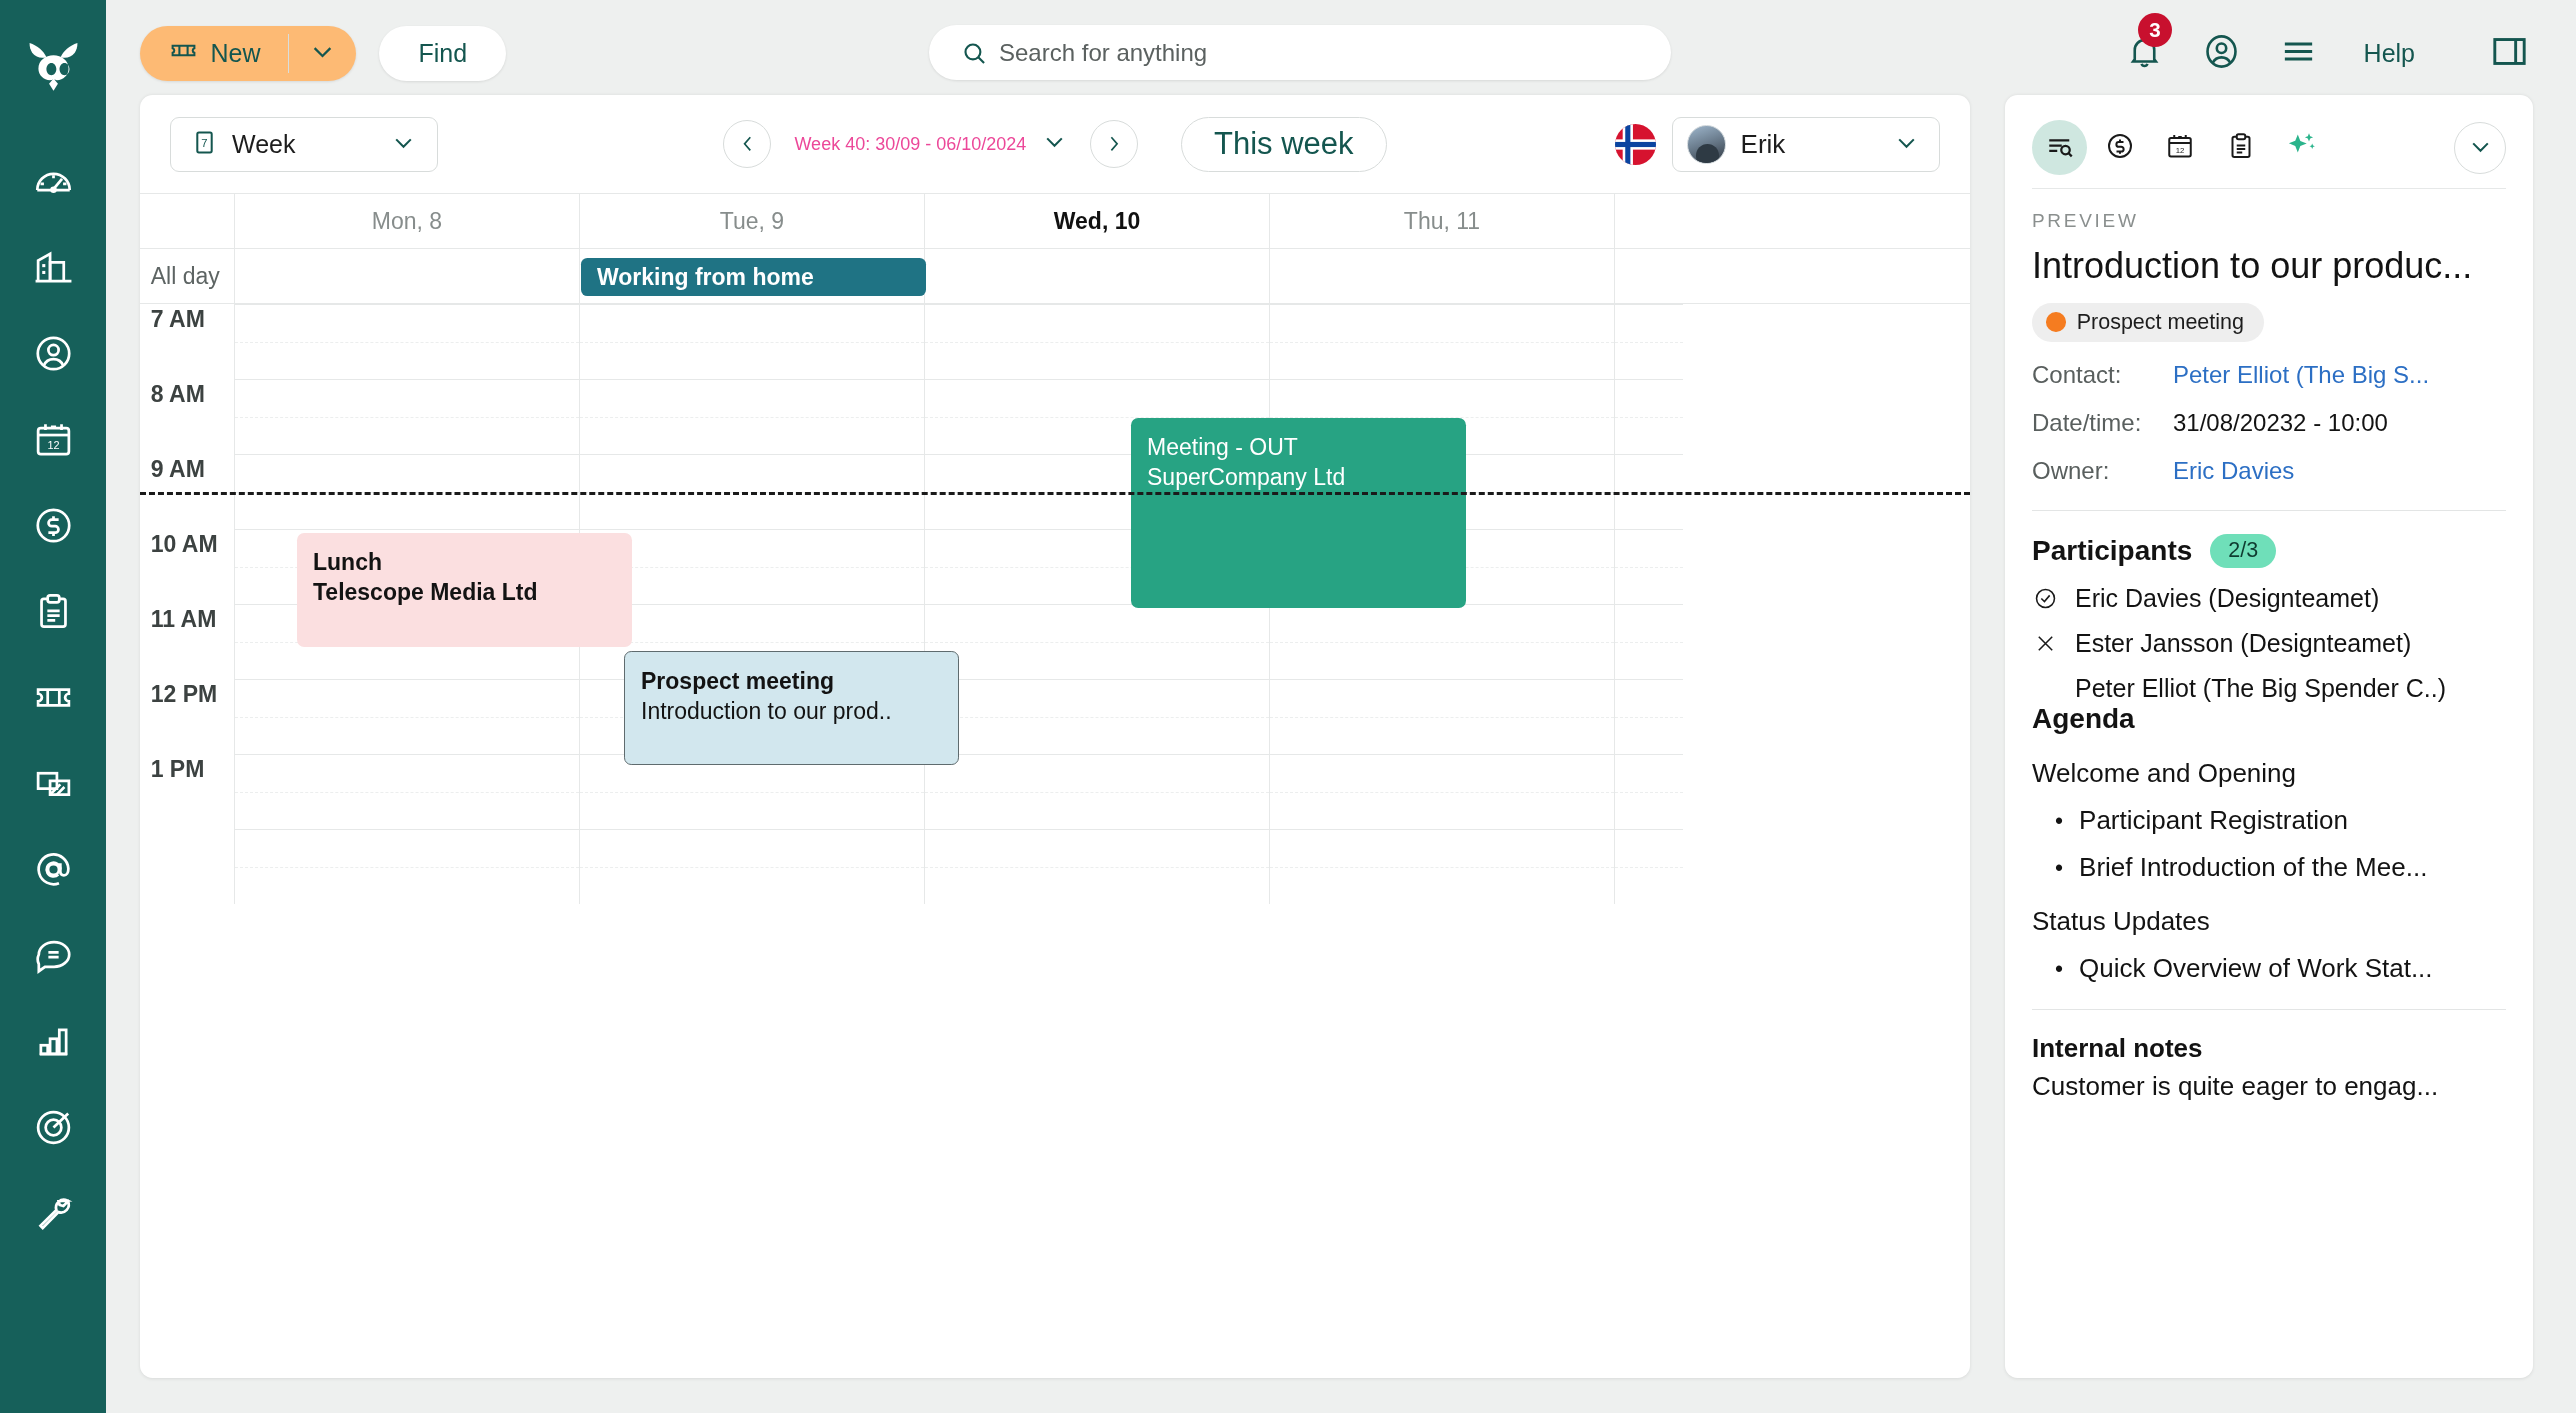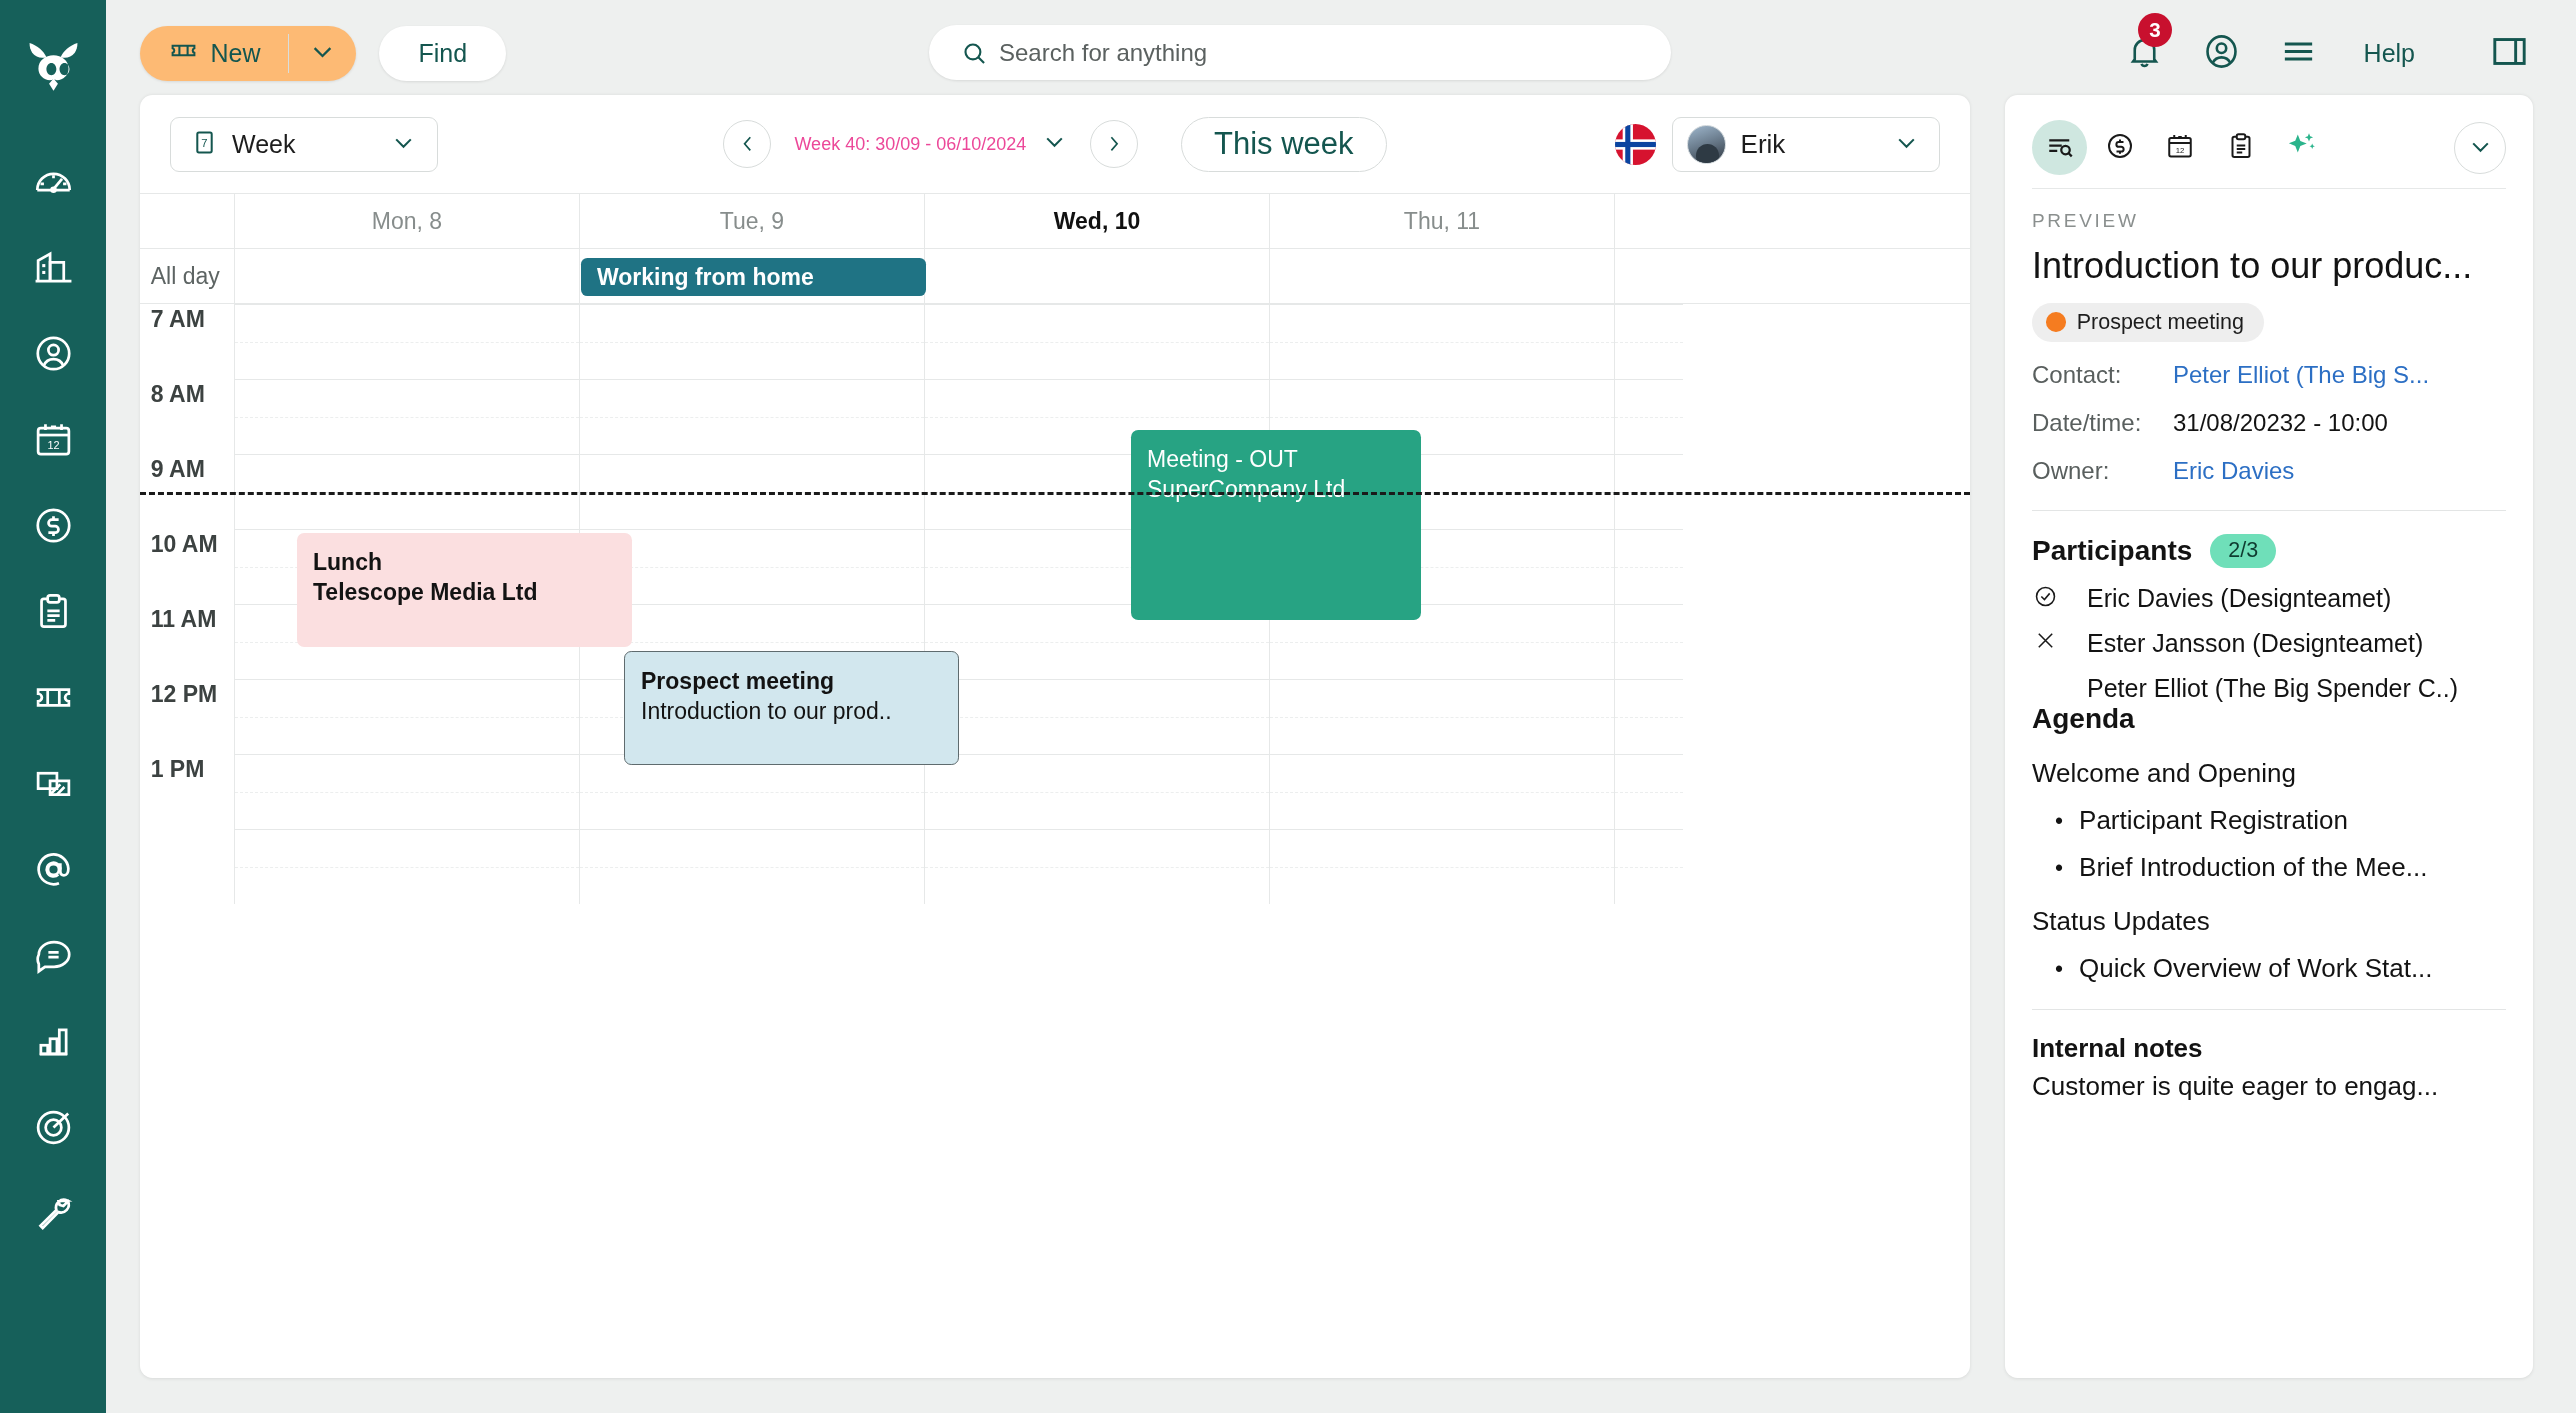--- a/index.html
+++ b/index.html
@@ -247,21 +247,21 @@
 
   .secthead {
     margin-top: 23px; display: flex; align-items: center; gap: 18px;
   }
   .secthead .h { font-size: 28px; font-weight: bold; color: #131313; }
   .countchip {
     background: #6fdfb9; border-radius: 894px; height: 34px; padding: 0 18px;
     display: flex; align-items: center; font-size: 21.5px; color: #0f3b30;
   }
   .prow {
-    margin-top: 16px; display: flex; gap: 28px;
+    margin-top: 16px; display: flex; align-items: center; gap: 16px;
     font-size: 25px; color: #131313;
   }
   .prow .picon { width: 27px; display: flex; justify-content: center; }
 
   .agendah { font-size: 28px; font-weight: bold; color: #131313; }
   .aline { margin-top: 23px; font-size: 26px; color: #131313; }
   .abul {
     margin-top: 16px; margin-left: 23px; font-size: 26px; color: #131313;
     display: flex; gap: 16px; align-items: baseline;
   }
@@ -626,21 +626,21 @@
       <div class="hourrow">
         <div class="hlbl"></div>
         <div class="hcell"></div>
         <div class="hcell"></div>
         <div class="hcell"></div>
         <div class="hcell"></div>
         <div class="hcell narrow"></div>
       </div>
 
 
-      <div class="evt evt-green" style="left:991px; top:126px; width:290px; height:190px;">
+      <div class="evt evt-green" style="left:991px; top:114px; width:335px; height:190px;">
         <div class="t1">Meeting - OUT</div>
         <div class="t2">SuperCompany Ltd</div>
       </div>
 
       <div class="evt evt-pink" style="left:157px; top:229px; width:335px; height:114px;">
         <div class="t1">Lunch</div>
         <div class="t2">Telescope Media Ltd</div>
       </div>
 
       <div class="evt evt-blue" style="left:484px; top:347px; width:335px; height:114px;">

